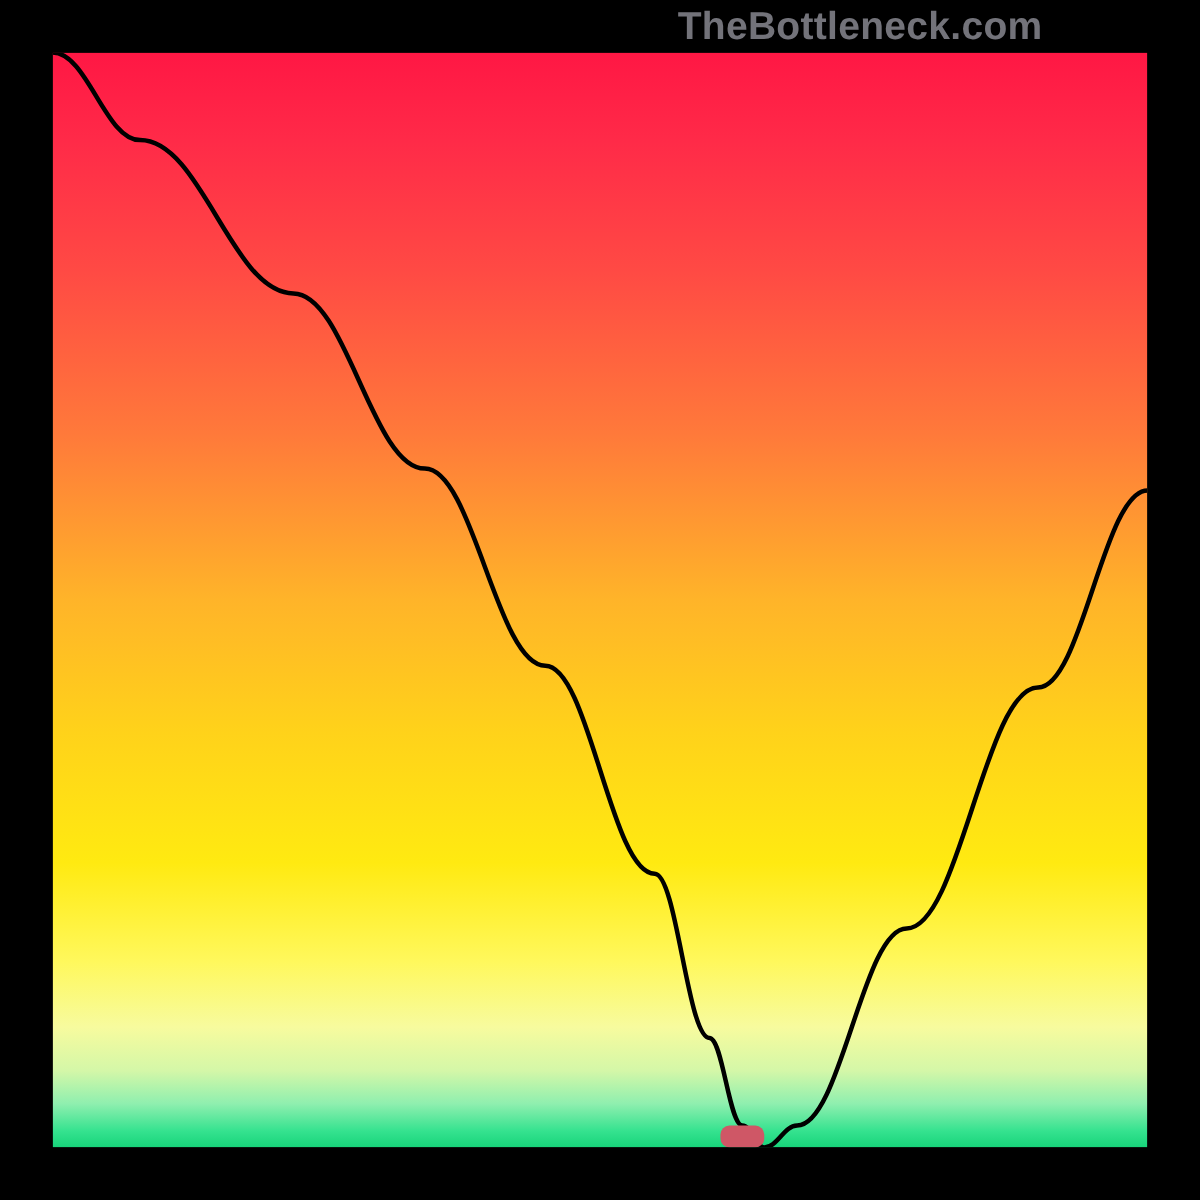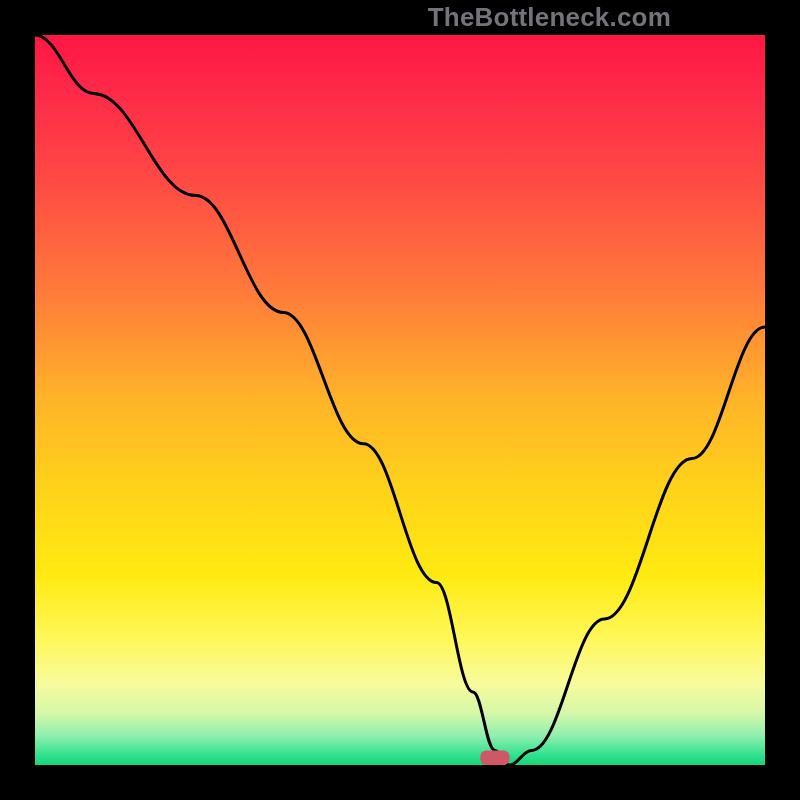--- a/index.html
+++ b/index.html
@@ -1,16 +1,16 @@
 <!DOCTYPE html>
 <html><head>
 <meta charset="utf-8">
 <style>
   html,body{margin:0;padding:0;width:800px;height:800px;background:#000;overflow:hidden;}
-  .wrap{position:relative;width:677px;height:800px;}
+  .wrap{position:relative;width:677px;height:800px;padding-left:24px;}
   .watermark{
     position:absolute;top:2px;right:6px;
     font-family:Arial,Helvetica,sans-serif;
     font-size:26px;
     font-weight:bold;
     color:#73737a;
     letter-spacing:0.2px;
     z-index:10;
   }
   .plot{

